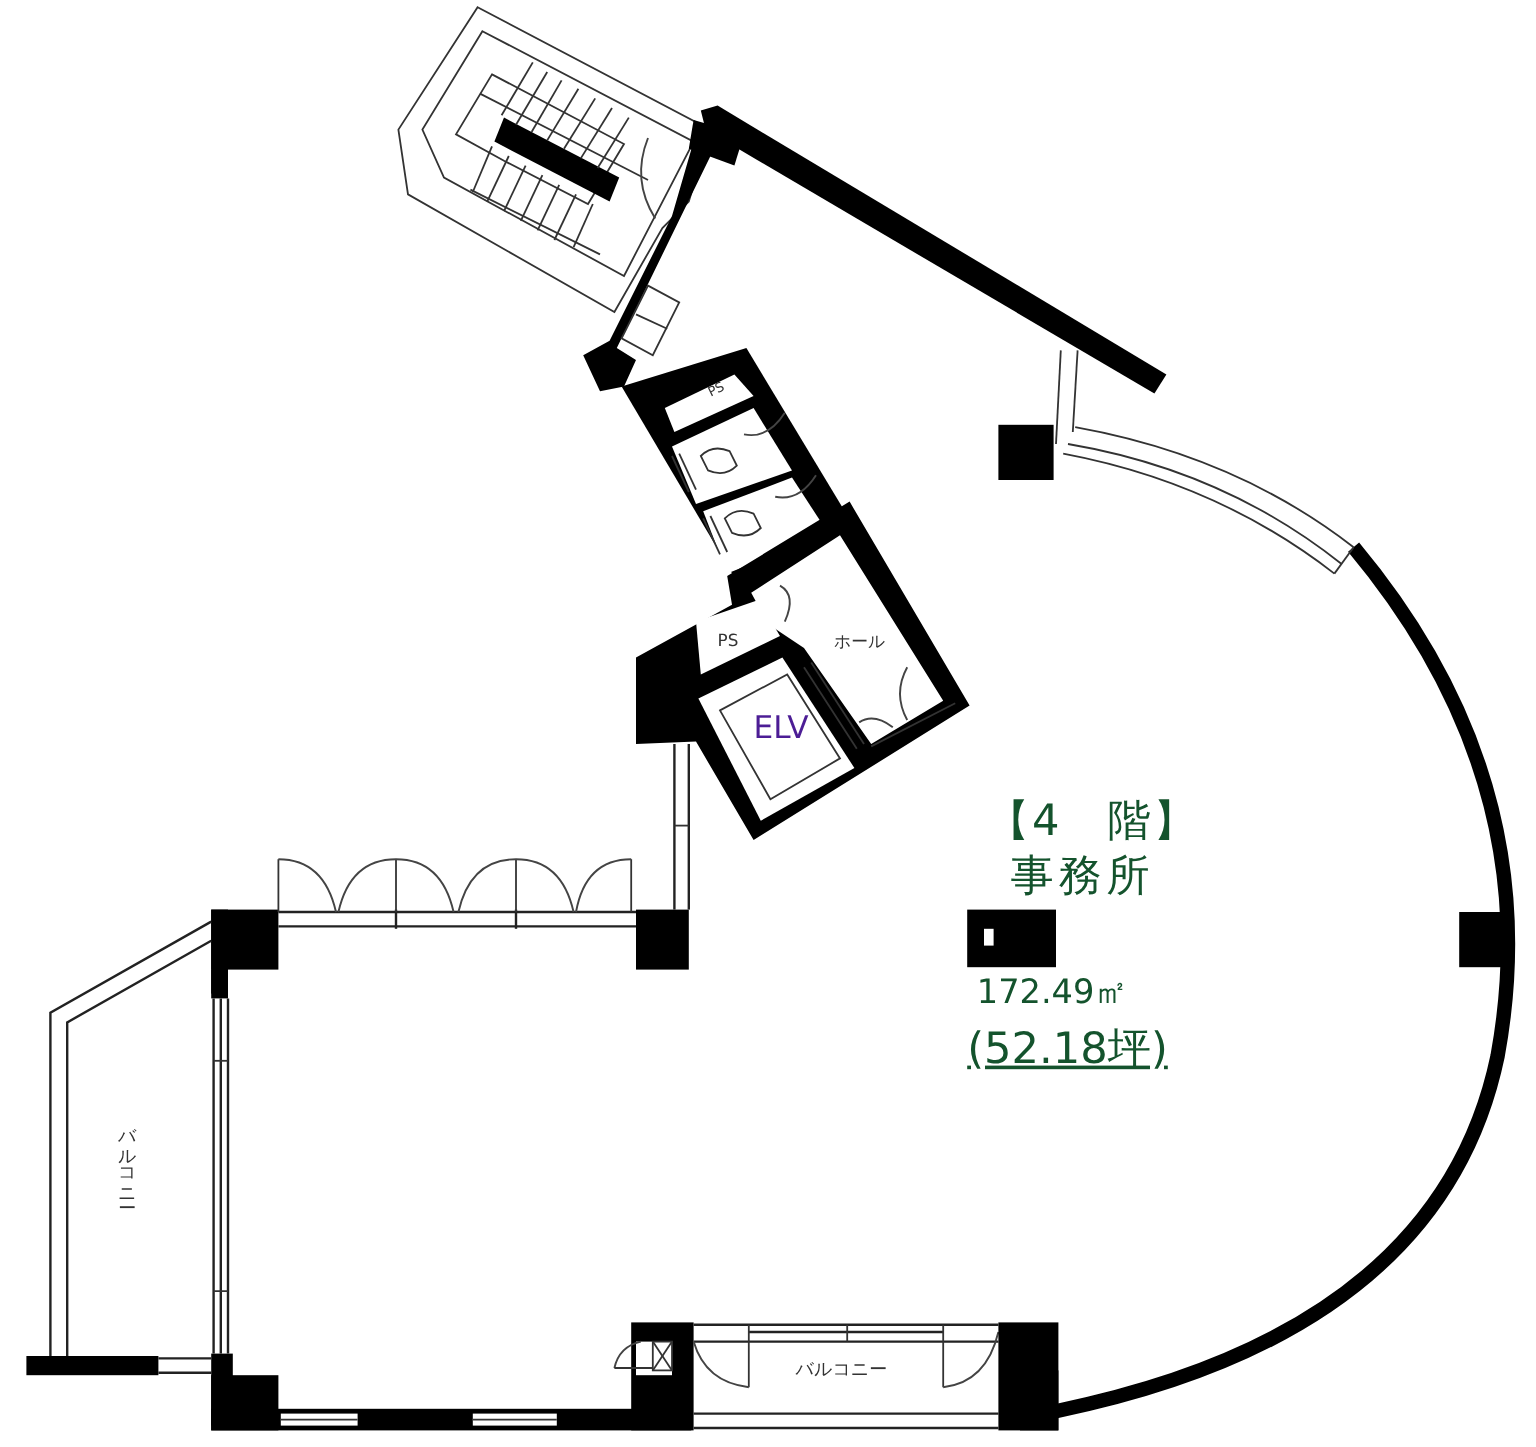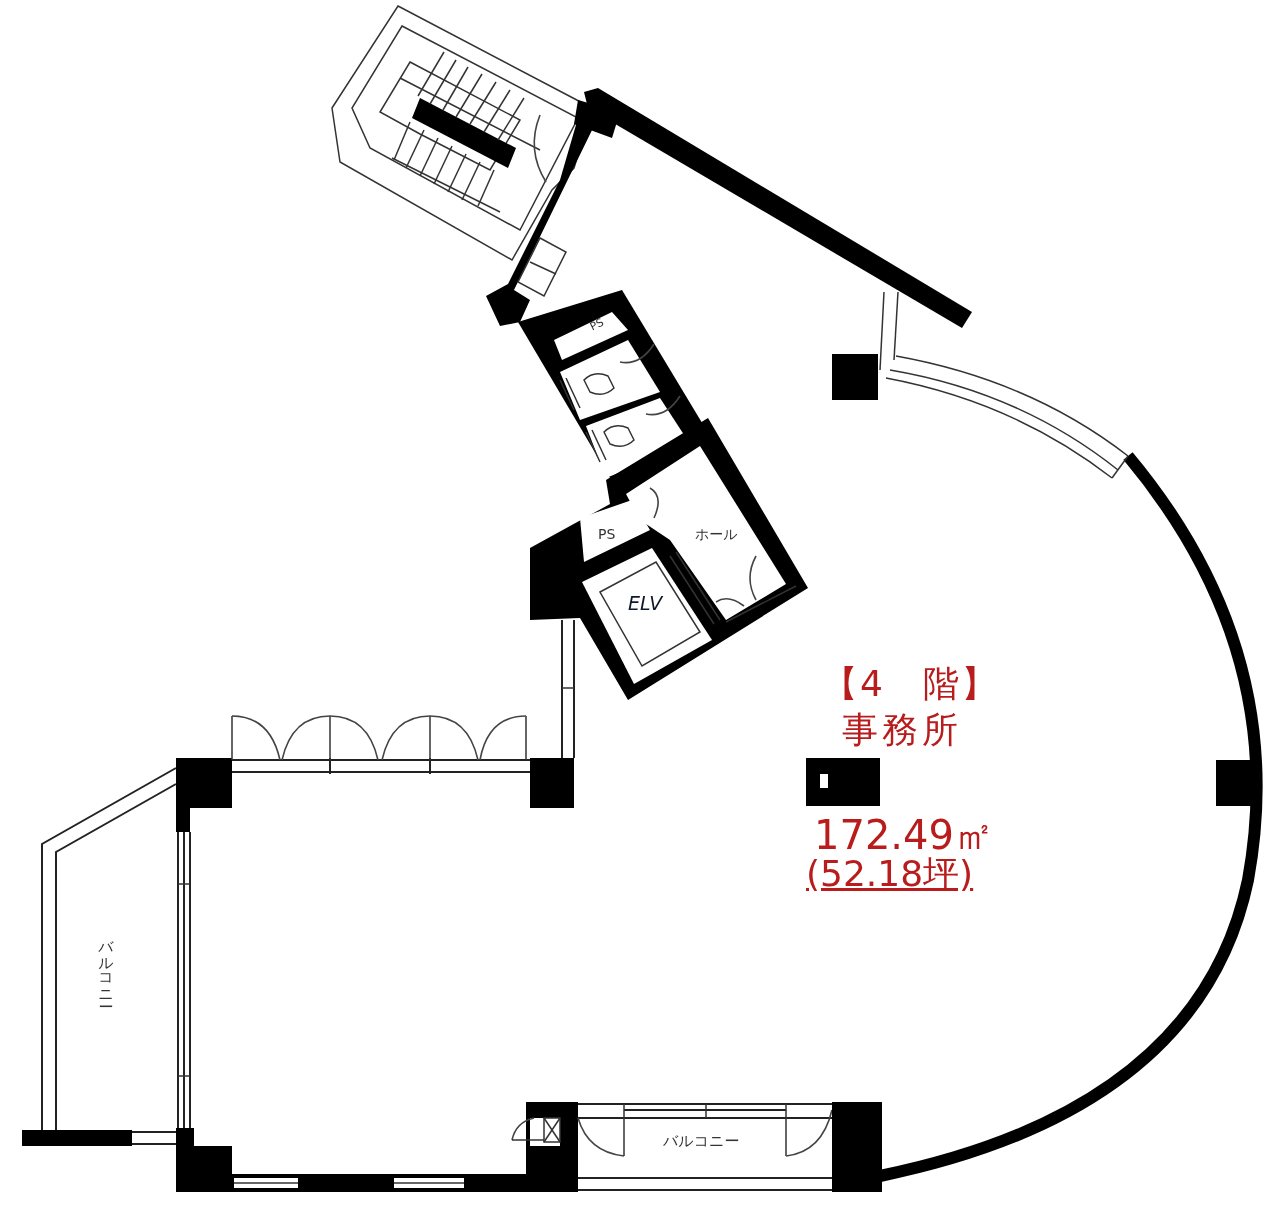--- a/index.html
+++ b/index.html
@@ -2,30 +2,30 @@
 <html><head>
   <meta charset="utf-8">
   <style>
     html, body { margin: 0; padding: 0; background: #ffffff; }
     body { width: 1280px; height: 1206px; overflow: hidden; position: relative; }
     svg#plan { position: absolute; left: 0; top: 0; width: 1280px; height: 1206px; }
     .wall { fill: #000; stroke: none; }
     .thin { fill: none; stroke: #222; stroke-width: 2; }
     .thin1 { fill: none; stroke: #333; stroke-width: 1.5; }
     .arc { fill: none; stroke: #444; stroke-width: 1.6; }
-    .lbl { position: absolute; font-family: "DejaVu Sans", sans-serif; color: #b91c1c; white-space: nowrap; }
+    .lbl { position: absolute; font-family: "DejaVu Sans", sans-serif; color: #14532d; white-space: nowrap; }
     .floor-title { left: 822px; top: 660px; font-size: 36px; letter-spacing: 2px; }
     .room-name { left: 842px; top: 706px; font-size: 36px; letter-spacing: 4px; font-family: Liberation Serif, serif; }
-    .area-m2 { left: 814px; top: 808px; font-size: 40px; }
+    .area-m2 { left: 814px; top: 808px; font-size: 28px; }
     .area-tsubo { left: 806px; top: 850px; font-size: 36px; text-decoration: underline; }
     .small { font-size: 14px; color: #333; }
     .ps1 { left: 590px; top: 318px; transform: rotate(-26deg); font-size: 11px; }
     .ps2 { left: 598px; top: 526px; }
     .hall { left: 695px; top: 526px; }
-    .elv { left: 628px; top: 592px; font-size: 19px; color: #0f172a; font-style: italic; }
+    .elv { left: 628px; top: 592px; font-size: 26px; color: #4c1d95; }
     .balcony-bottom { left: 663px; top: 1132px; font-size: 15px; color: #333; }
     .balcony-left { left: 96px; top: 930px; font-size: 15px; color: #333; writing-mode: vertical-rl; }
   </style>
 </head>
 <body>
 
 <svg id="plan" viewBox="0 0 1280 1206" xmlns="http://www.w3.org/2000/svg">
 
   <g>
     <polygon class="thin1" points="398,6 592,108 574,168 552,190 512,260 340,162 332,108"></polygon>

